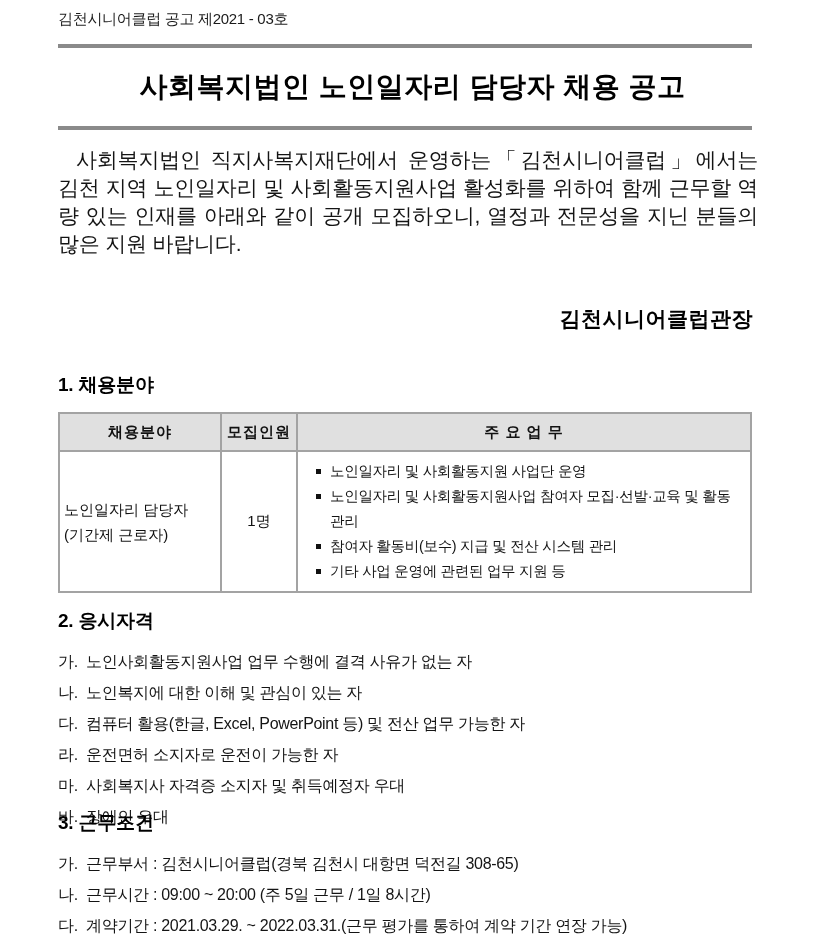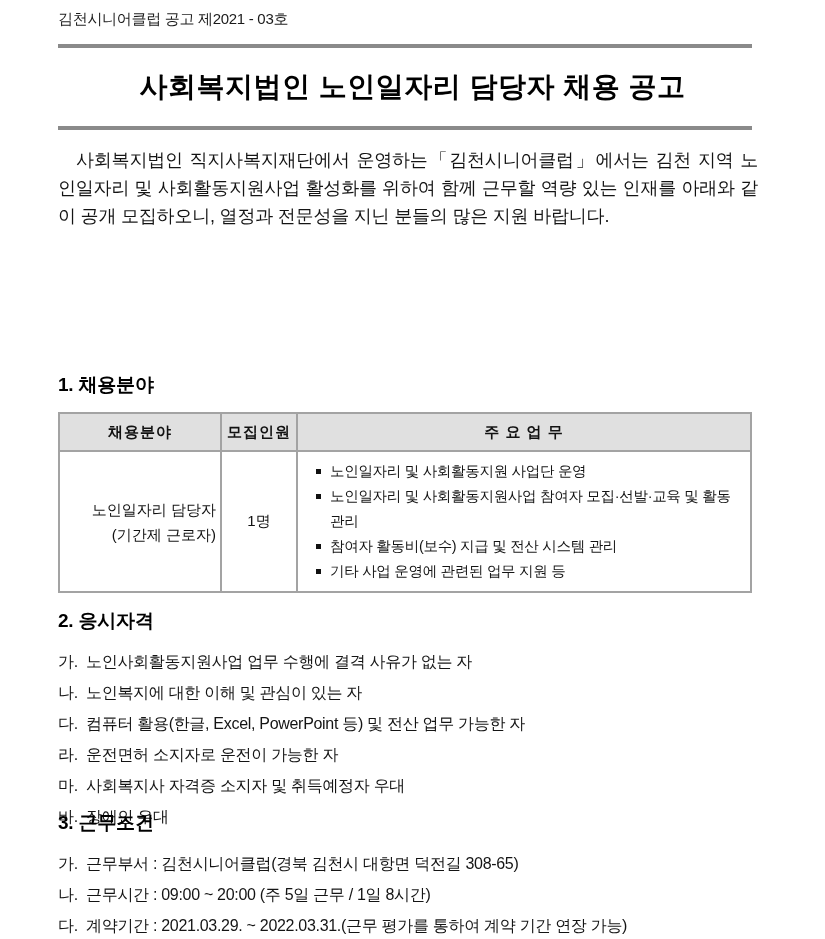--- a/index.html
+++ b/index.html
@@ -48,21 +48,21 @@
     font-size: 28px;
     font-weight: bold;
     letter-spacing: 0.5px;
     color: #000000;
   }
   .intro {
     position: absolute;
     left: 58px;
     top: 146px;
     width: 700px;
-    font-size: 18px;
+    font-size: 21px;
     line-height: 28px;
     text-align: justify;
     letter-spacing: -0.2px;
     color: #141414;
   }
   .intro .indent { padding-left: 18px; }
   .date-line {
     position: absolute;
     left: 0;
     right: 0;
@@ -109,21 +109,21 @@
   table.recruit thead th {
     background: #e0e0e0;
     height: 36px;
     font-weight: bold;
     font-size: 15px;
     letter-spacing: 1px;
     color: #111;
   }
   table.recruit td.field {
     width: 152px;
-    text-align: right;
+    text-align: left;
     line-height: 25px;
     padding: 10px 4px;
     font-size: 15px;
   }
   table.recruit td.count {
     width: 74px;
     text-align: center;
     font-size: 15px;
   }
   table.recruit td.duties {
@@ -183,20 +183,21 @@
   <div class="doc-number">김천시니어클럽 공고 제2021 - 03호</div>
 
   <div class="rule top"></div>
   <div class="main-title">사회복지법인 노인일자리 담당자 채용 공고</div>
   <div class="rule bottom"></div>
 
   <div class="intro">
     <span class="indent">사회복지법인 직지사복지재단에서 운영하는「김천시니어클럽」에서는 김천 지역 노인일자리 및 사회활동지원사업 활성화를 위하여 함께 근무할 역량 있는 인재를 아래와 같이 공개 모집하오니, 열정과 전문성을 지닌 분들의 많은 지원 바랍니다.</span>
   </div>
 
+  <div class="signature">김천시니어클럽관장</div>
 
   <div class="section-heading sec1">1. 채용분야</div>
 
   <table class="recruit">
     <thead>
       <tr>
         <th>채용분야</th>
         <th>모집인원</th>
         <th>주 요 업 무</th>
       </tr>

